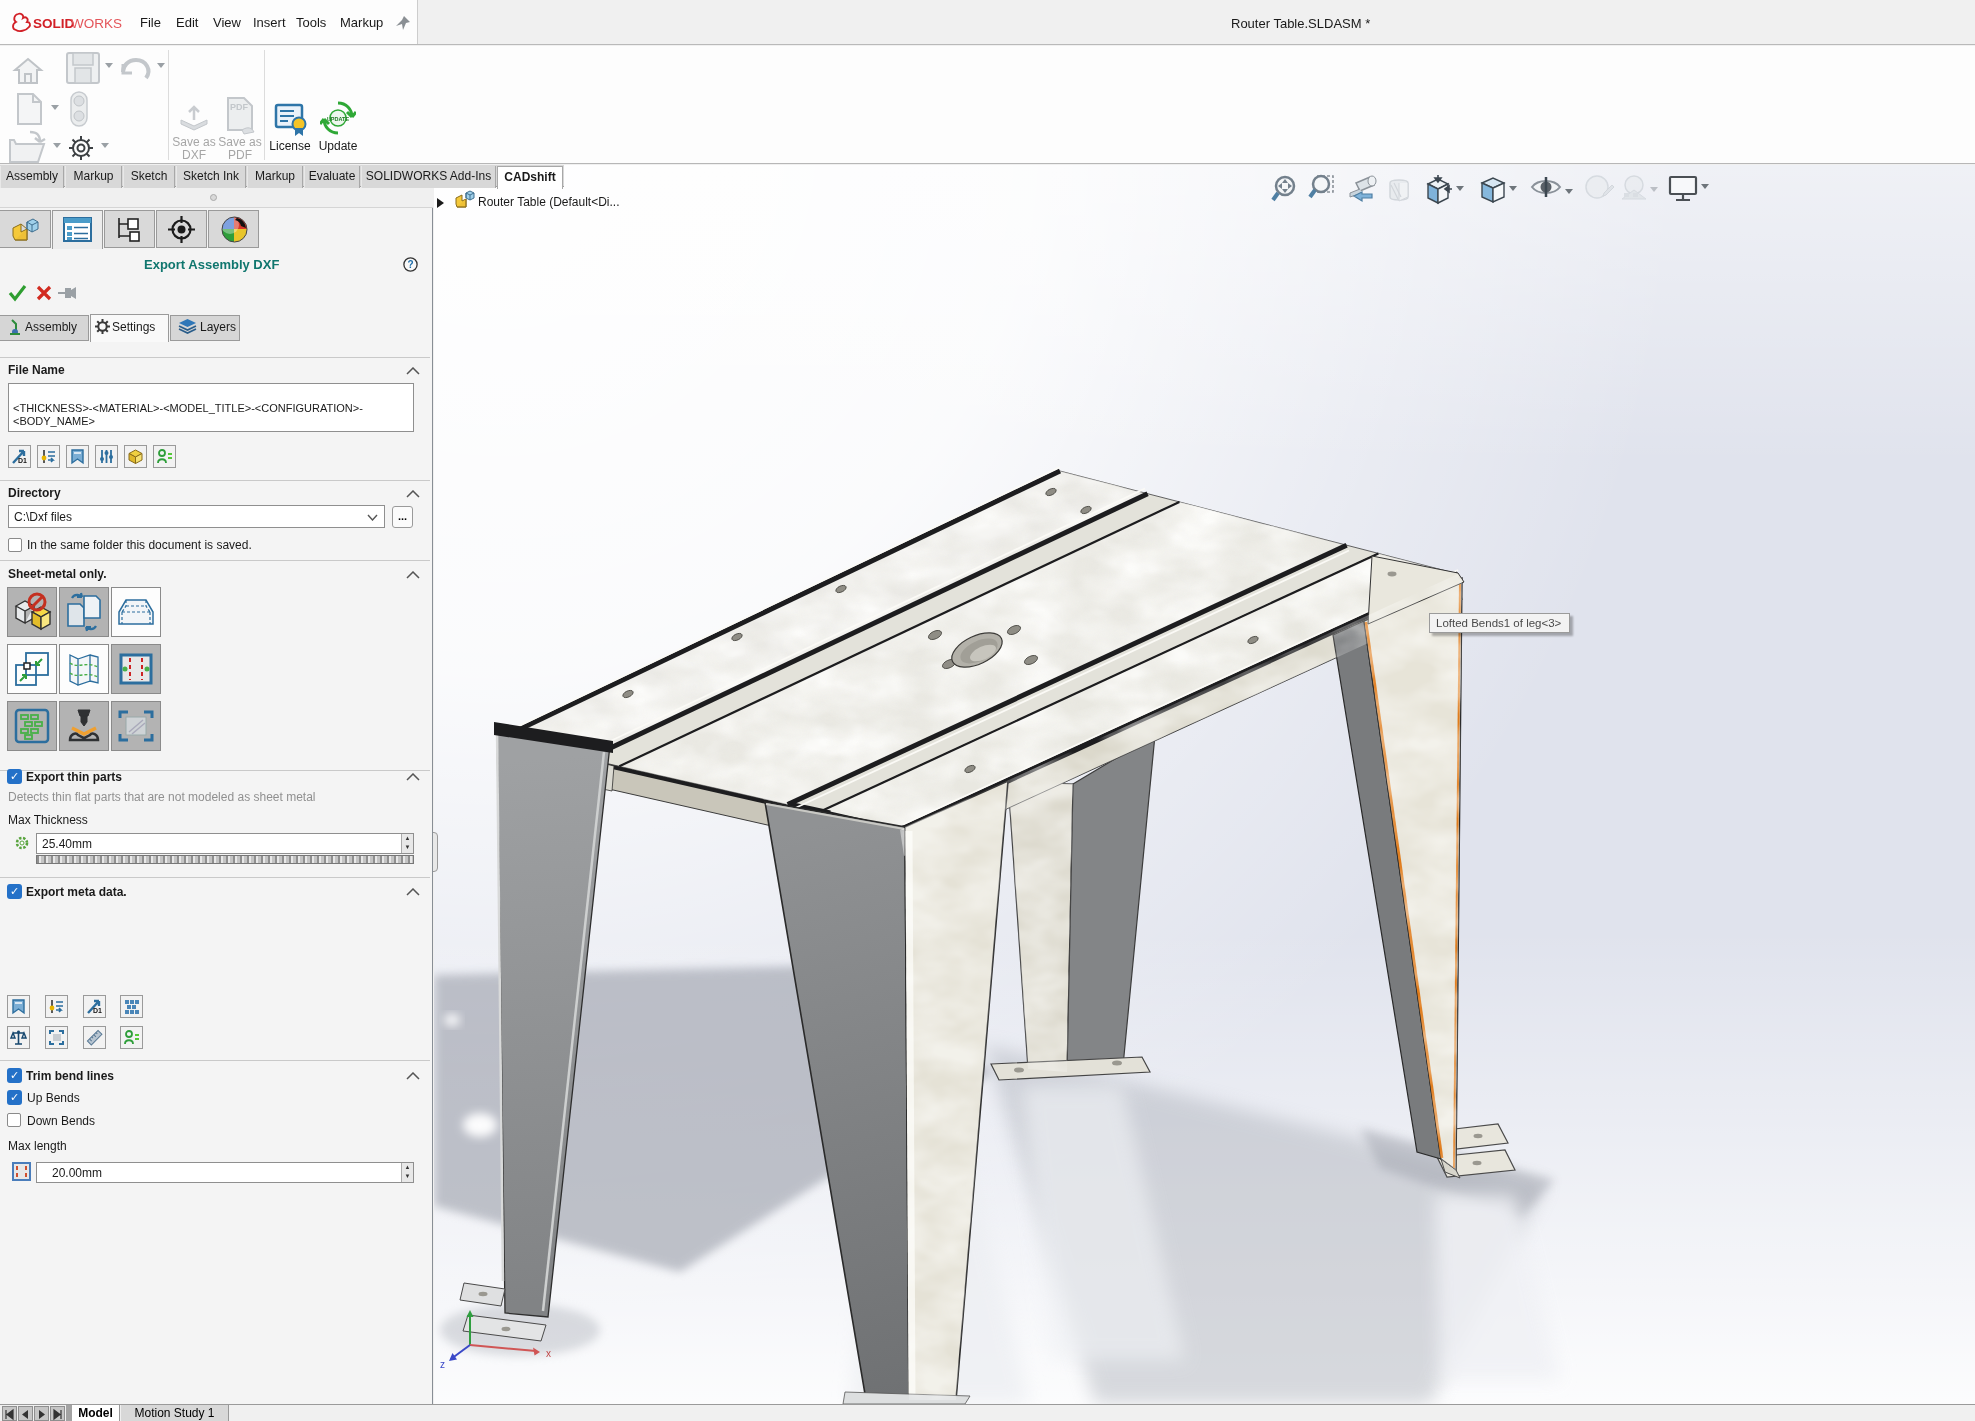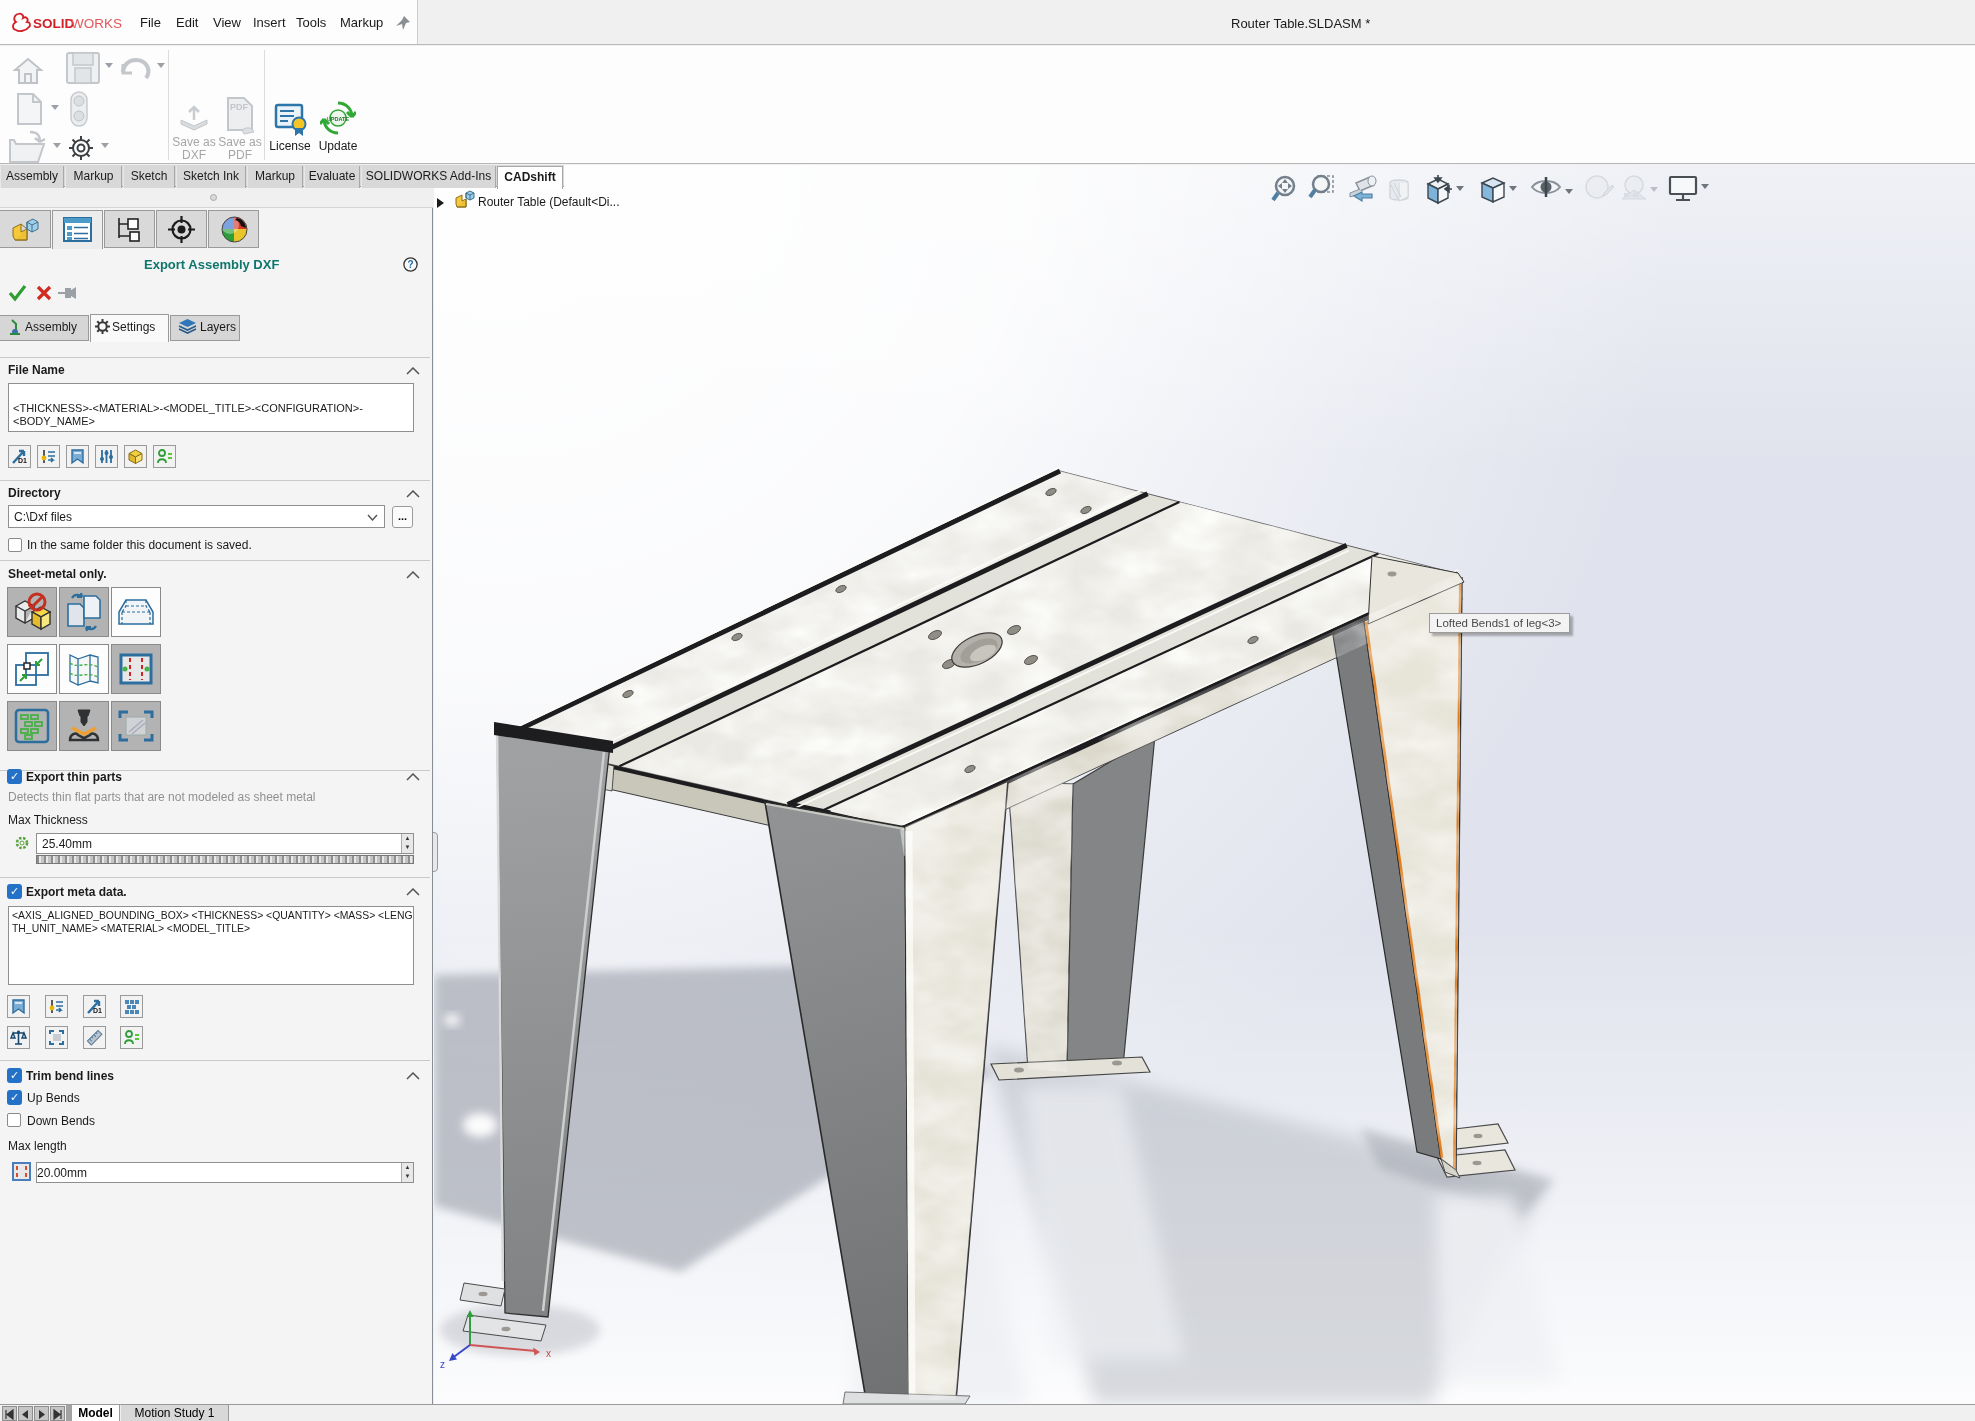--- a/index.html
+++ b/index.html
@@ -407,21 +407,20 @@
   <div class="tbox" style="left:36px;top:646px;width:378px;height:21px;padding:3px 5px;font-size:12px">25.40mm</div>
   <div class="abs" style="left:401px;top:647px;width:12px;height:19px;background:#e8e8e8;border-left:1px solid #aaa;font-size:6px;text-align:center;line-height:9px;color:#333">▲<br>▼</div>
   <div class="abs" style="left:36px;top:668px;width:378px;height:9px;background:repeating-linear-gradient(90deg,#8f8f8f 0 2px,#e8e8e8 2px 4px,#c4c4c4 4px 7px);border:1px solid #777"></div>
   <div class="sep" style="top:690px"></div>
 
   <div class="cbc" style="left:7px;top:697px">✓</div>
   <div class="hdr" style="left:26px;top:698px">Export meta data.</div>
   <svg class="chev" style="top:701px" viewBox="0 0 14 8">
       <path d="M1 7 L7 1 L13 7" stroke="#555" stroke-width="1.5" fill="none"></path>
     </svg>
-  <div class="tbox" style="left:8px;top:719px;width:406px;height:79px;padding:2px 3px;line-height:13px;font-size:10.4px;white-space:nowrap;overflow:hidden">&lt;AXIS_ALIGNED_BOUNDING_BOX&gt; &lt;THICKNESS&gt; &lt;QUANTITY&gt; &lt;MASS&gt; &lt;LENG<br>TH_UNIT_NAME&gt; &lt;MATERIAL&gt; &lt;MODEL_TITLE&gt;</div>
   <div id="md-icons">
     <div class="ibtn" style="left:7px;top:808px"></div>
     <div class="ibtn" style="left:45px;top:808px"></div>
     <div class="ibtn" style="left:83px;top:808px"></div>
     <div class="ibtn" style="left:120px;top:808px"></div>
     <div class="ibtn" style="left:7px;top:839px"></div>
     <div class="ibtn" style="left:45px;top:839px"></div>
     <div class="ibtn" style="left:83px;top:839px"></div>
     <div class="ibtn" style="left:120px;top:839px"></div>
     <svg class="abs" style="left:10px;top:811px" width="17" height="17" viewBox="0 0 17 17">
@@ -482,21 +481,21 @@
     </svg>
   <div class="cbc" style="left:7px;top:903px">✓</div>
   <div class="lbl" style="left:27px;top:904px">Up Bends</div>
   <div class="cb" style="left:7px;top:926px"></div>
   <div class="lbl" style="left:27px;top:927px">Down Bends</div>
   <div class="lbl" style="left:8px;top:952px">Max length</div>
   <svg class="abs" style="left:12px;top:975px" width="19" height="19" viewBox="0 0 19 19">
       <rect x="1" y="1" width="17" height="17" fill="#e8e8e8" stroke="#4a7dbb" stroke-width="2"></rect>
       <path d="M5 4 V8 M14 4 V8 M5 11 V15 M14 11 V15" stroke="#d05030" stroke-width="2"></path>
     </svg>
-  <div class="tbox" style="left:36px;top:975px;width:378px;height:21px;padding:3px 0;font-size:12px">20.00mm</div>
+  <div class="tbox" style="left:36px;top:975px;width:378px;height:21px;padding:3px 15px;font-size:12px">20.00mm</div>
   <div class="abs" style="left:401px;top:976px;width:12px;height:19px;background:#e8e8e8;border-left:1px solid #aaa;font-size:6px;text-align:center;line-height:9px;color:#333">▲<br>▼</div>
 </div>
 <div id="viewport">
 <svg width="1541" height="1239" viewBox="434 165 1541 1239">
 <defs>
   <radialGradient id="bgwhite" cx="500" cy="140" r="1180" gradientUnits="userSpaceOnUse">
     <stop offset="0" stop-color="#ffffff" stop-opacity="1"></stop>
     <stop offset="0.45" stop-color="#ffffff" stop-opacity="0.85"></stop>
     <stop offset="0.75" stop-color="#ffffff" stop-opacity="0.35"></stop>
     <stop offset="1" stop-color="#ffffff" stop-opacity="0"></stop>

